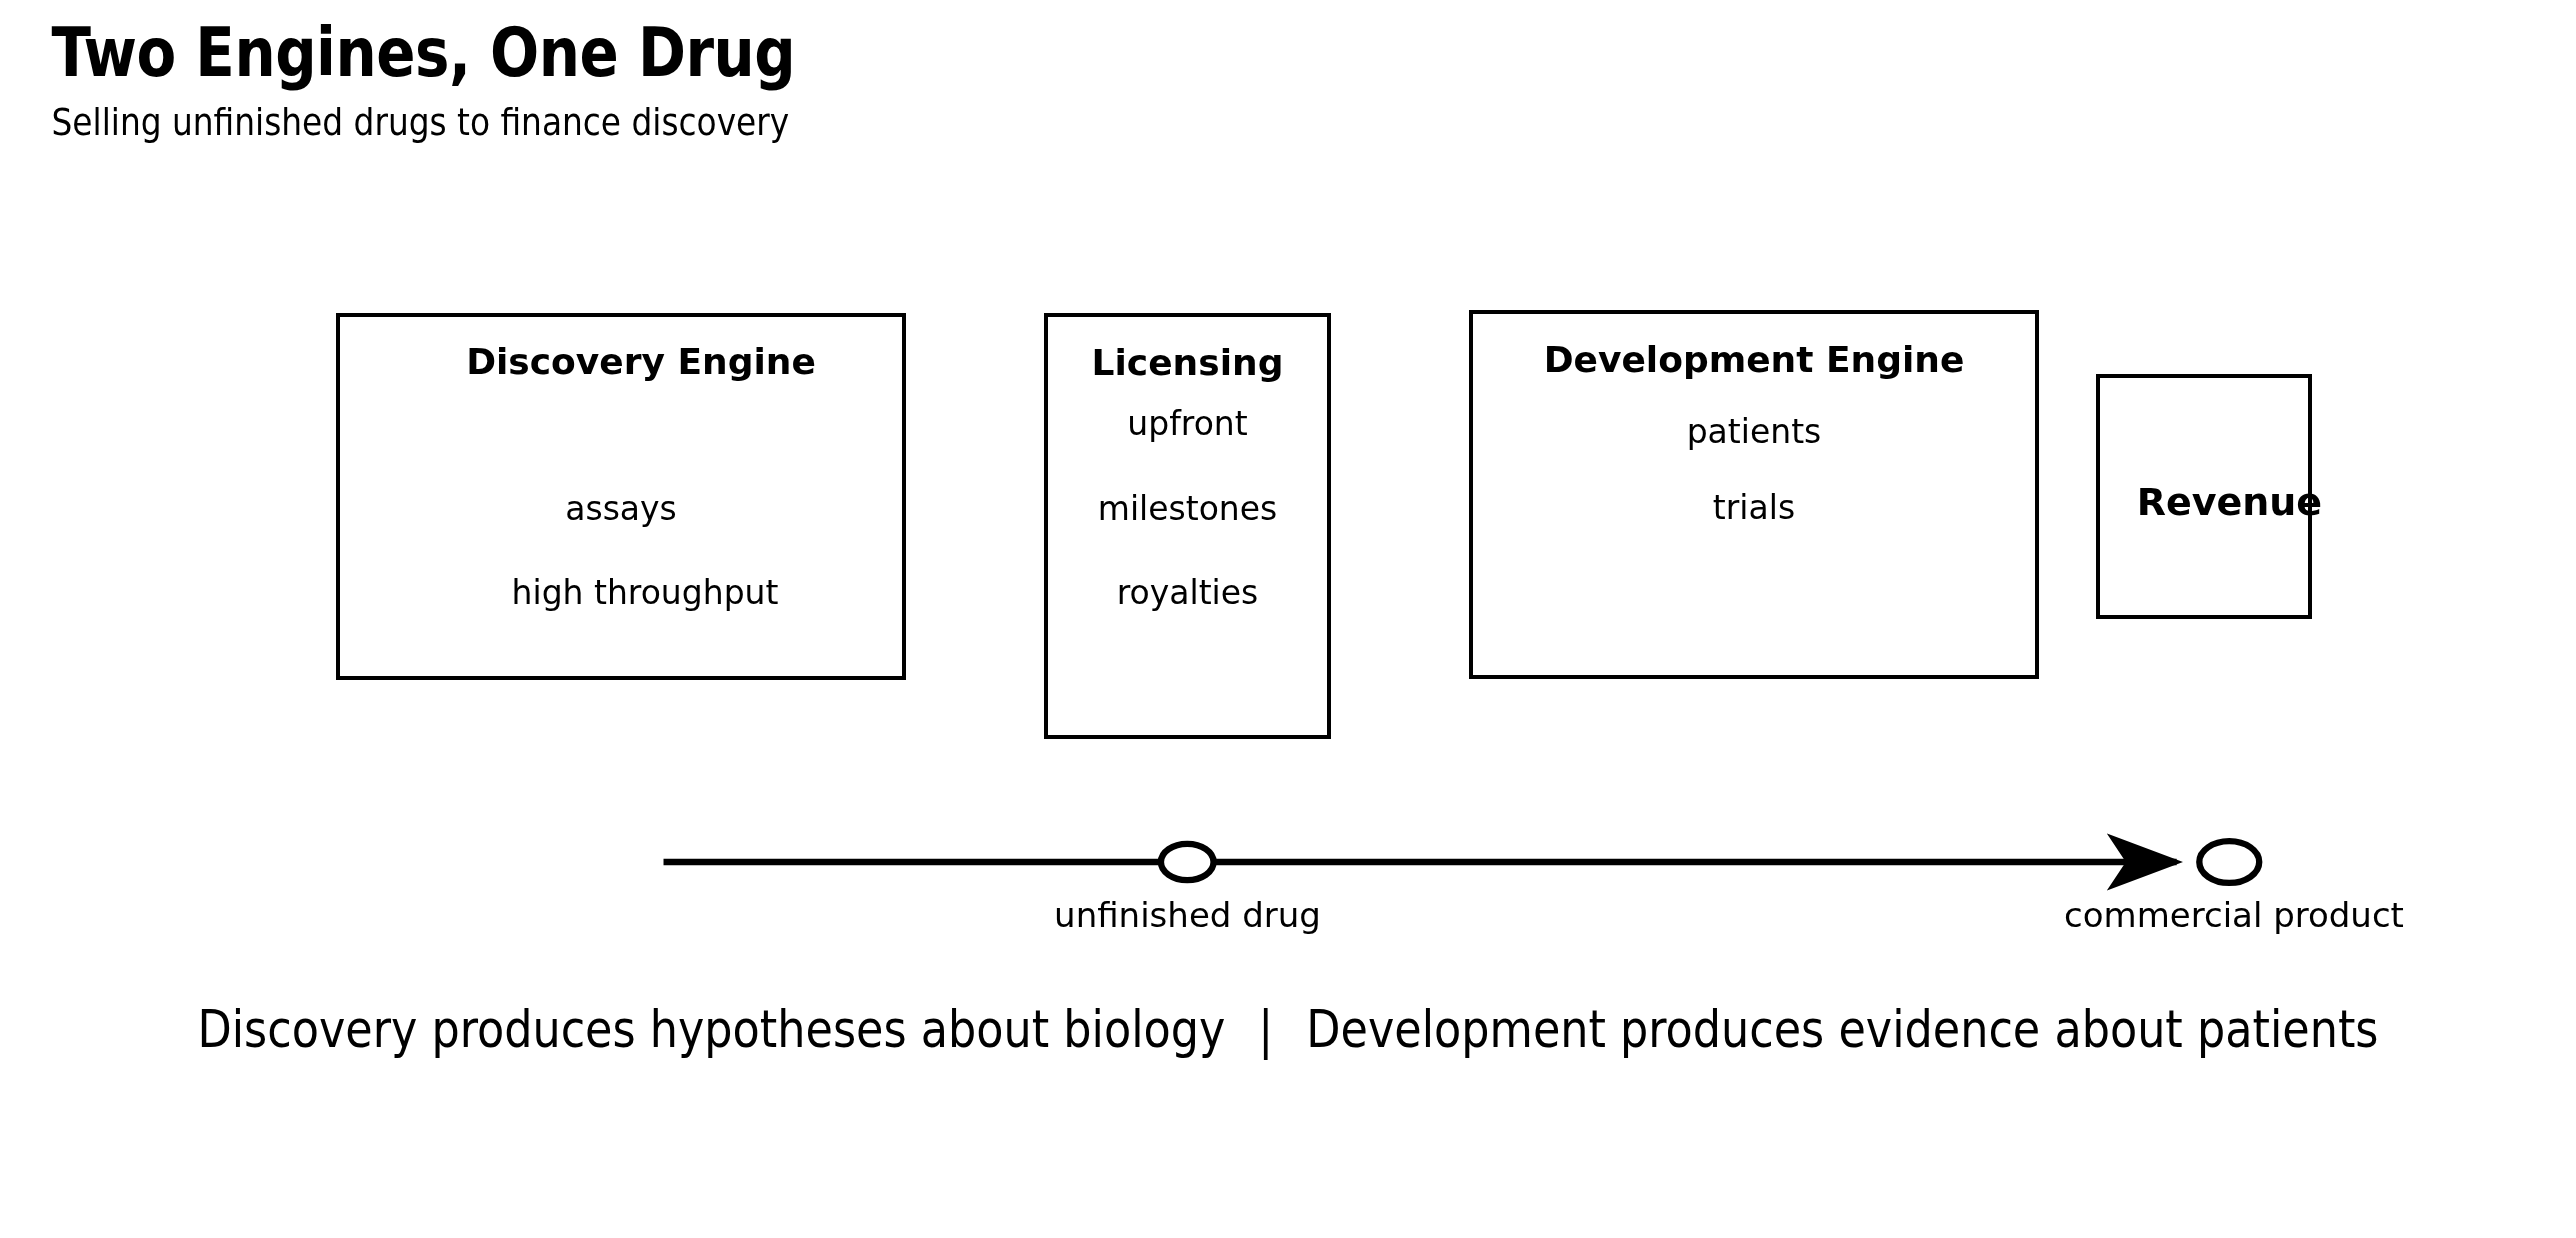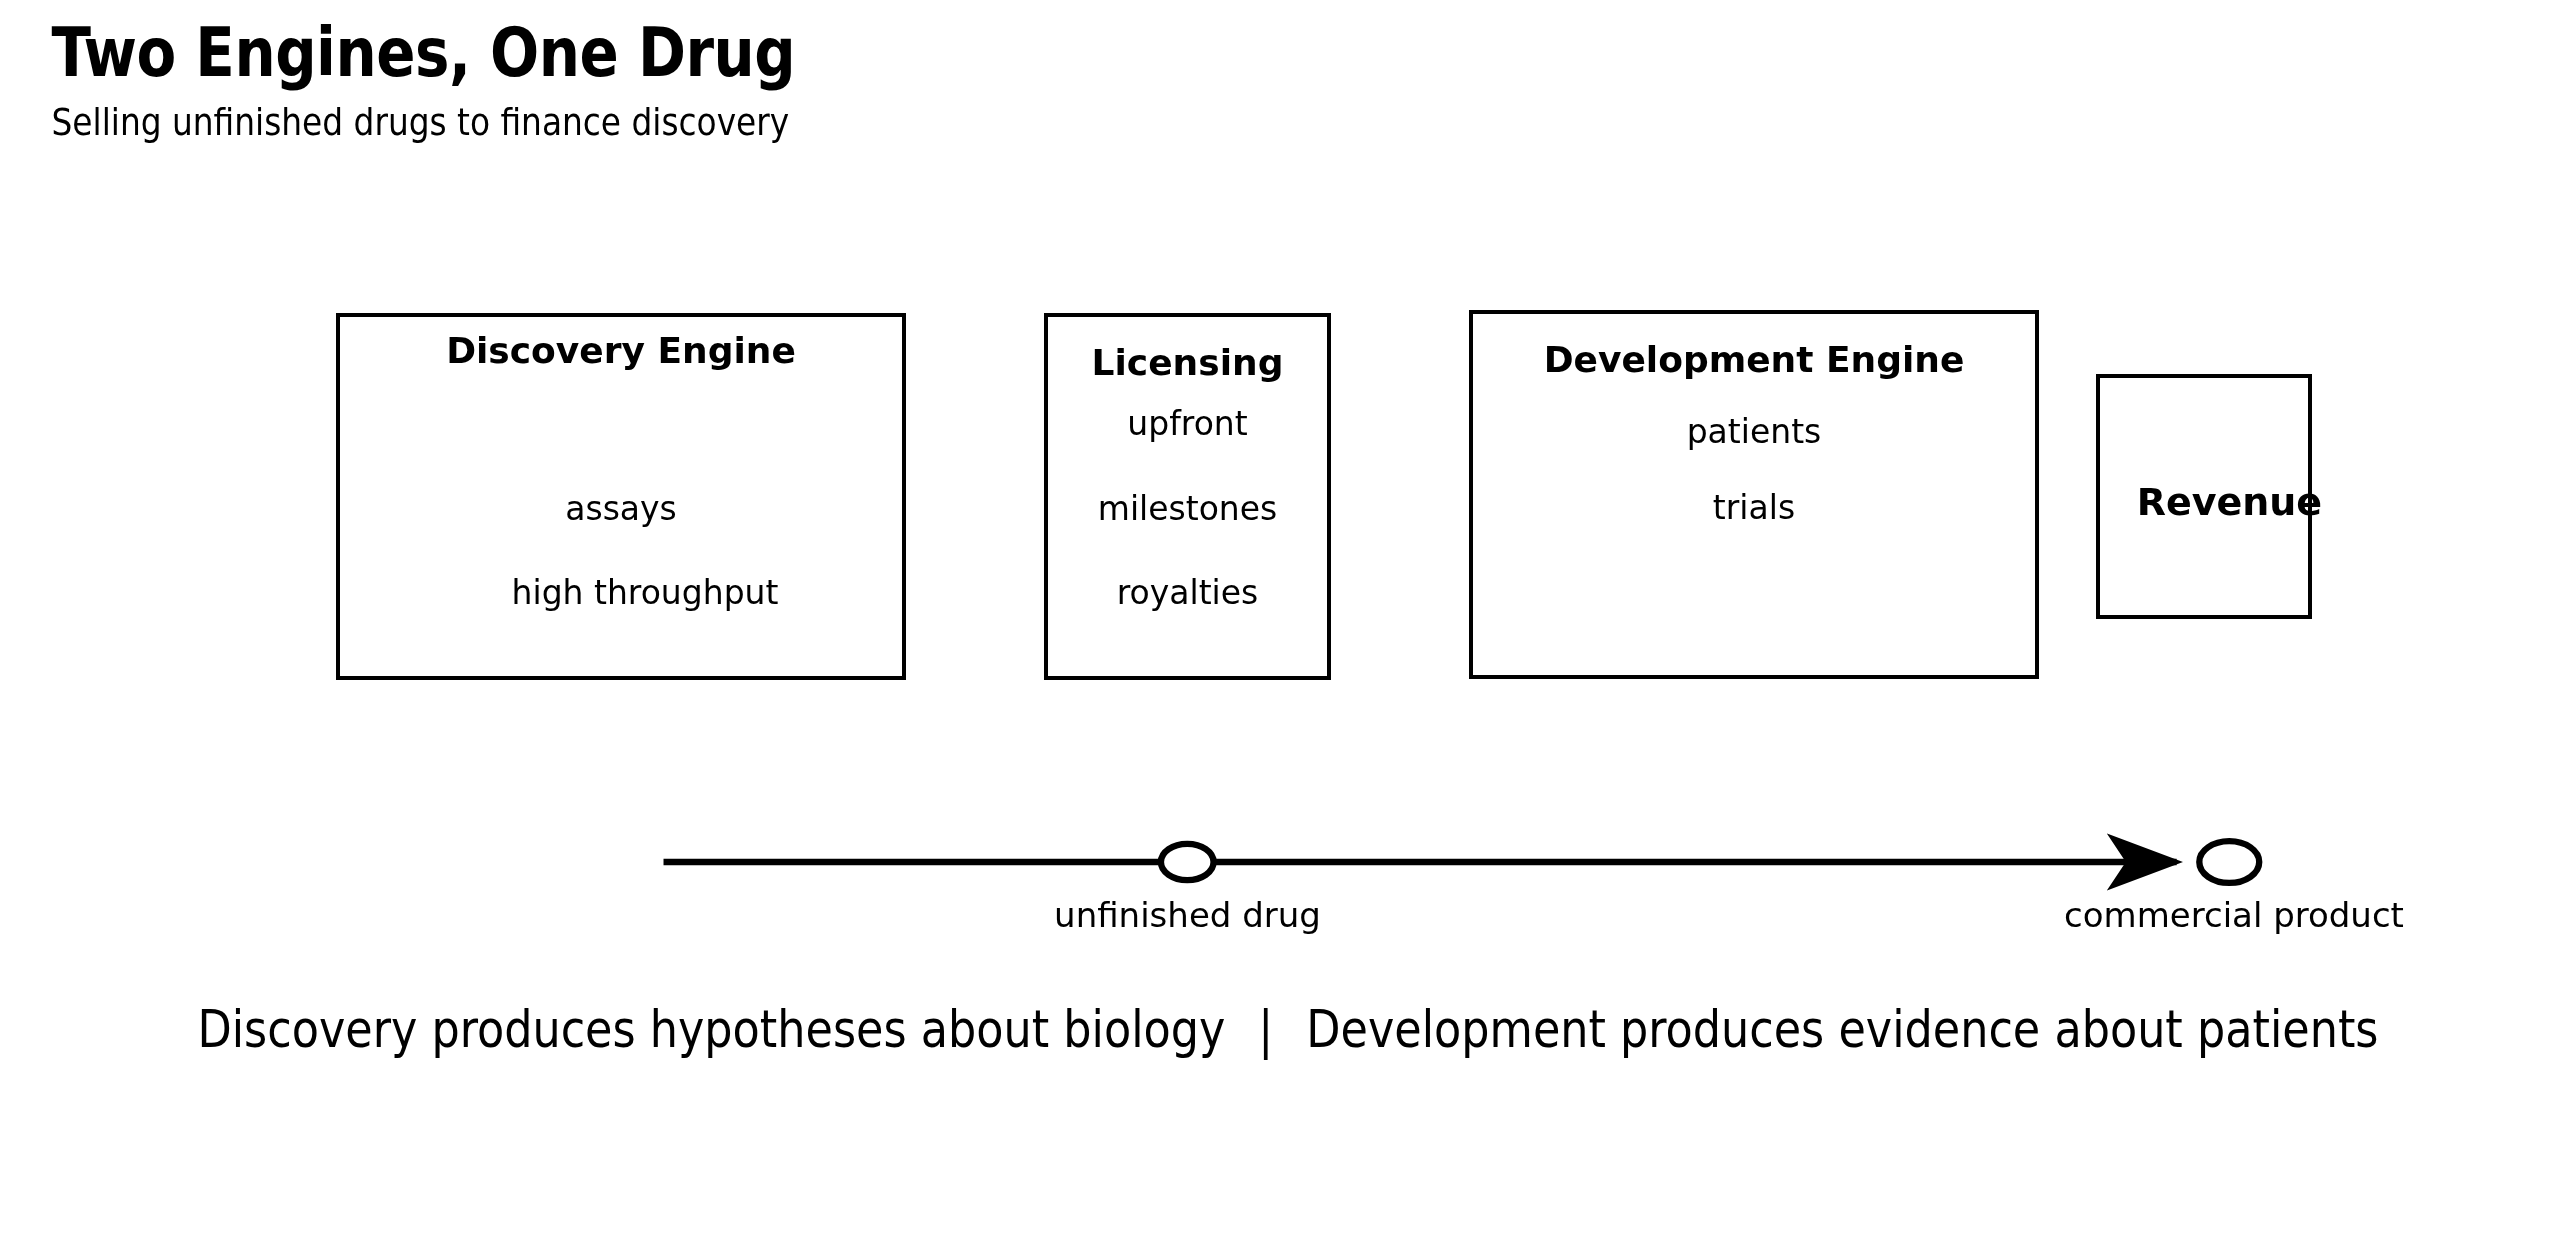--- a/index.html
+++ b/index.html
@@ -66,27 +66,27 @@
     left: 0;
     width: 100%;
     text-align: center;
     font-size: 33px;
     font-weight: 400;
     white-space: nowrap;
   }
 
   
   #box-discovery { left: 336px; top: 313px; width: 570px; height: 367px; }
-  #box-discovery .box-title { top: 13px; }
+  #box-discovery .box-title { top: 24px; padding-left: 20px; }
   #box-discovery .item-0 { top: 87px; }
   #box-discovery .item-1 { top: 172px; }
   #box-discovery .item-2 { top: 256px; margin-left: 24px; }
 
   
-  #box-licensing { left: 1044px; top: 313px; width: 287px; height: 367px; }
+  #box-licensing { left: 1044px; top: 313px; width: 287px; height: 426px; }
   #box-licensing .box-title { top: 24.5px; }
   #box-licensing .item-0 { top: 87px; }
   #box-licensing .item-1 { top: 172px; }
   #box-licensing .item-2 { top: 256px; }
 
   
   #box-development { left: 1469px; top: 310px; width: 570px; height: 369px; }
   #box-development .box-title { top: 24.5px; }
   #box-development .item-0 { top: 98px; }
   #box-development .item-1 { top: 174px; }

